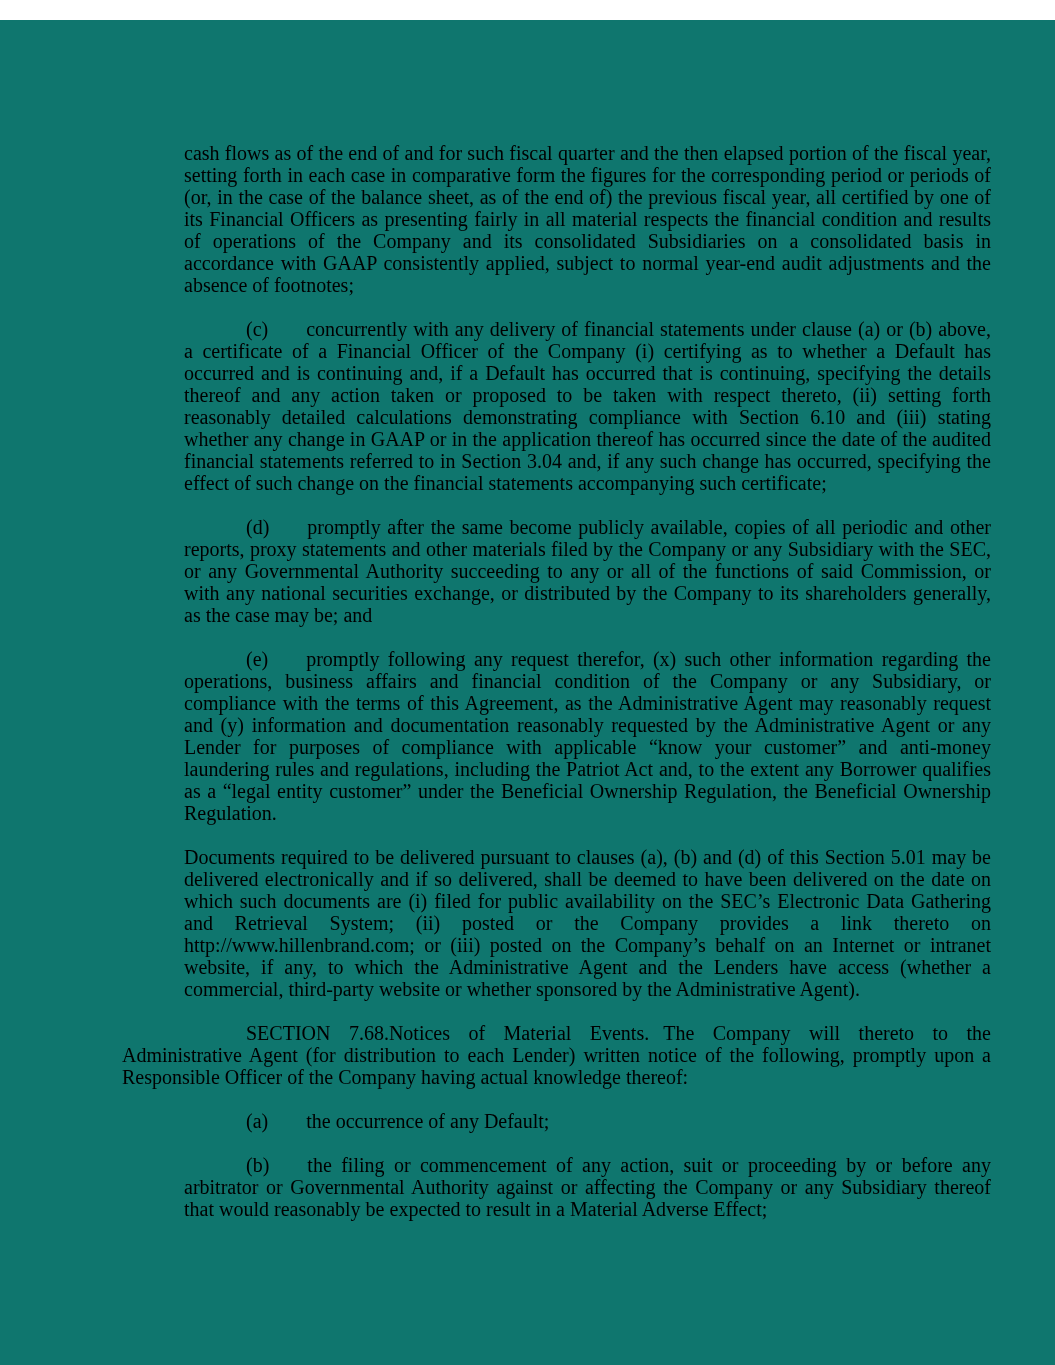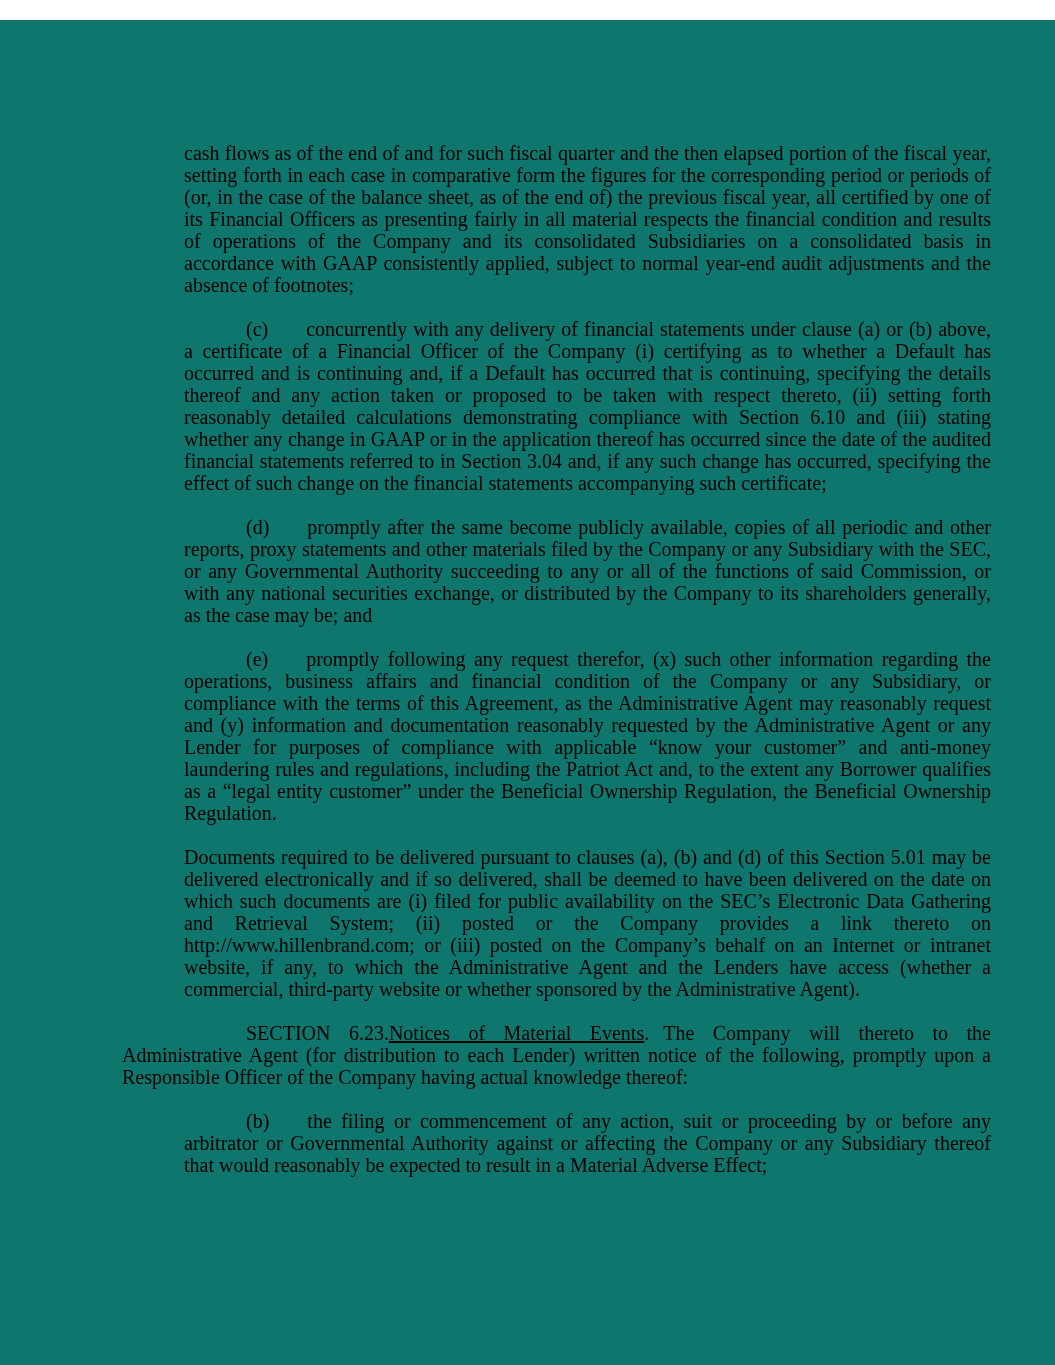--- a/index.html
+++ b/index.html
@@ -41,21 +41,20 @@
   }
   .tab {
     display: inline-block;
     width: 38px;
   }
   .gap2 {
     display: inline-block;
     width: 14px;
   }
   .u {
-    text-decoration: underline;
   }
   .page-number {
     position: absolute;
     top: 1277px;
     left: 122px;
     width: 808px;
     text-align: center;
   }
 </style>
 </head>
@@ -66,19 +65,20 @@
   <p class="block"><span>cash flows as of the end of and for such fiscal quarter and the then elapsed portion of the fiscal year, setting forth in each case in comparative form the figures for the corresponding period or periods of (or, in the case of the balance sheet, as of the end of) the previous fiscal year, all certified by one of its Financial Officers as presenting fairly in all material respects the financial condition and results of operations of the Company and its consolidated Subsidiaries on a consolidated basis in accordance with GAAP consistently applied, subject to normal year-end audit adjustments and the absence of footnotes;</span></p>
 
   <p class="clause"><span>(c)</span><span class="tab"></span><span>concurrently with any delivery of financial statements under clause (a) or (b) above, a certificate of a Financial Officer of the Company (i) certifying as to whether a Default has occurred and is continuing and, if a Default has occurred that is continuing, specifying the details thereof and any action taken or proposed to be taken with respect thereto, (ii) setting forth reasonably detailed calculations demonstrating compliance with Section 6.10 and (iii) stating whether any change in GAAP or in the application thereof has occurred since the date of the audited financial statements referred to in Section 3.04 and, if any such change has occurred, specifying the effect of such change on the financial statements accompanying such certificate;</span></p>
 
   <p class="clause"><span>(d)</span><span class="tab"></span><span>promptly after the same become publicly available, copies of all periodic and other reports, proxy statements and other materials filed by the Company or any Subsidiary with the SEC, or any Governmental Authority succeeding to any or all of the functions of said Commission, or with any national securities exchange, or distributed by the Company to its shareholders generally, as the case may be; and</span></p>
 
   <p class="clause"><span>(e)</span><span class="tab"></span><span>promptly following any request therefor, (x) such other information regarding the operations, business affairs and financial condition of the Company or any Subsidiary, or compliance with the terms of this Agreement, as the Administrative Agent may reasonably request and (y) information and documentation reasonably requested by the Administrative Agent or any Lender for purposes of compliance with applicable “know your customer” and anti-money laundering rules and regulations, including the Patriot Act and, to the extent any Borrower qualifies as a “legal entity customer” under the Beneficial Ownership Regulation, the Beneficial Ownership Regulation.</span></p>
 
   <p class="block"><span>Documents required to be delivered pursuant to clauses (a), (b) and (d) of this Section 5.01 may be delivered electronically and if so delivered, shall be deemed to have been delivered on the date on which such documents are (i) filed for public availability on the SEC’s Electronic Data Gathering and Retrieval System; (ii) posted or the Company provides a link thereto on http://www.hillenbrand.com; or (iii) posted on the Company’s behalf on an Internet or intranet website, if any, to which the Administrative Agent and the Lenders have access (whether a commercial, third-party website or whether sponsored by the Administrative Agent).</span></p>
 
-  <p class="section"><span>SECTION 6.23.</span><span class="u">Notices of Material Events</span><span>.</span><span class="gap2"></span><span>The Company will thereto to the Administrative Agent (for distribution to each Lender) written notice of the following, promptly upon a Responsible Officer of the Company having actual knowledge thereof:</span></p>
+  <p class="section"><span>SECTION 7.68.</span><span class="u">Notices of Material Events</span><span>.</span><span class="gap2"></span><span>The Company will thereto to the Administrative Agent (for distribution to each Lender) written notice of the following, promptly upon a Responsible Officer of the Company having actual knowledge thereof:</span></p>
 
+  <p class="clause"><span>(a)</span><span class="tab"></span><span>the occurrence of any Default;</span></p>
 
   <p class="clause"><span>(b)</span><span class="tab"></span><span>the filing or commencement of any action, suit or proceeding by or before any arbitrator or Governmental Authority against or affecting the Company or any Subsidiary thereof that would reasonably be expected to result in a Material Adverse Effect;</span></p>
 
 
 </div>
 
 </body></html>

